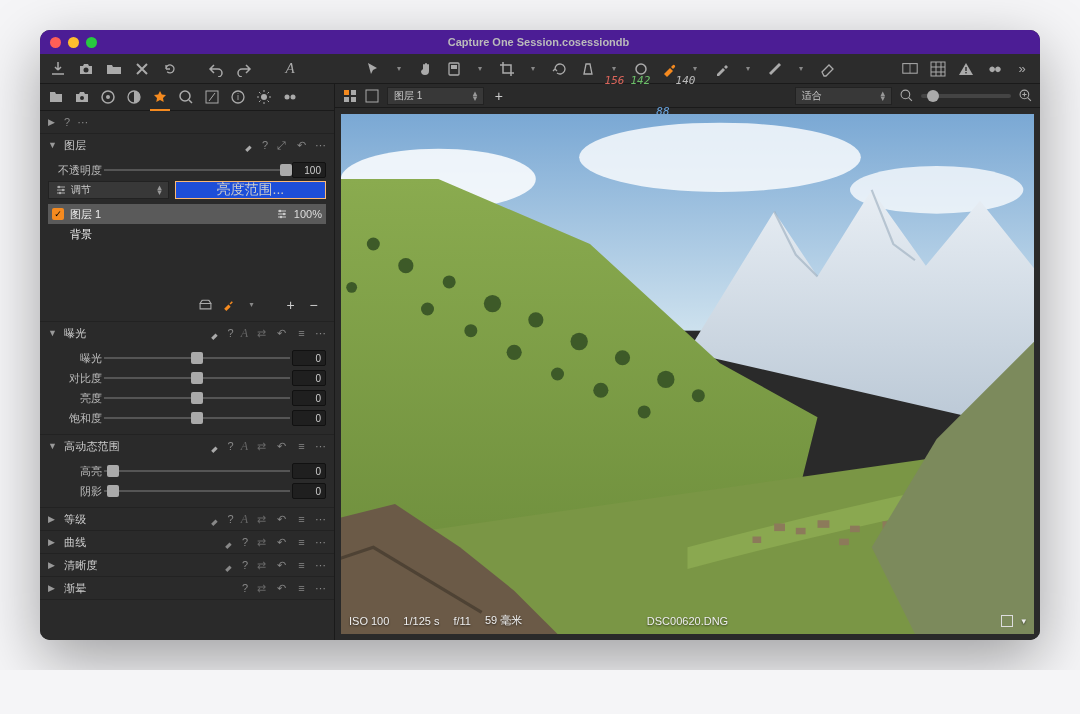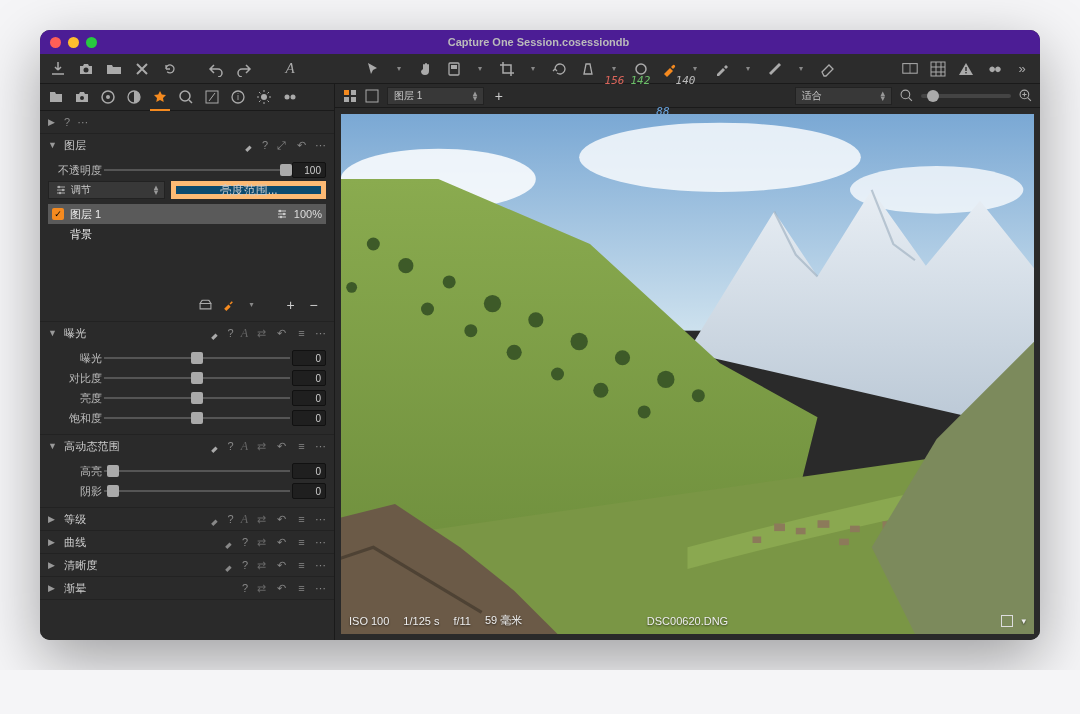--- a/index.html
+++ b/index.html
@@ -31,21 +31,21 @@
   .panel-body { padding:4px 8px 6px 8px; }
   .row { display:flex; align-items:center; gap:2px; height:20px; }
   .row .lbl { width:54px; text-align:right; color:#bbb; font-size:11px; }
   .row .slider { flex:1; height:14px; display:flex; align-items:center; }
   .row .slider .track { height:2px; background:#555; width:100%; position:relative; }
   .row .slider .thumb { width:12px; height:12px; background:#aaa; border-radius:2px; position:absolute; top:-5px; transform:translateX(-50%); }
   .row .val { width:34px; height:16px; background:#1f1f1f; color:#ccc; font-size:10px; display:flex; align-items:center; justify-content:flex-end; padding:0 4px; border:1px solid #111; border-radius:2px;}
   .dropdown-pair { display:flex; gap:6px; }
   .dd { height:18px; background:#383838; border:1px solid #222; display:flex; align-items:center; padding:0 6px; font-size:10px; color:#ccc; cursor:pointer; flex:1; justify-content:space-between; }
   .dd .chev { font-size:9px; color:#999; display:flex; flex-direction:column; line-height:5px; }
-  .btn-wide { height:18px; background:#0c4a6e; flex:1.4; display:flex; align-items:center; justify-content:center; color:#ccc; font-size:12px; cursor:pointer; border:5px solid #fdba74;}
+  .btn-wide { height:18px; background:#1d4ed8; flex:1.4; display:flex; align-items:center; justify-content:center; color:#ccc; font-size:14px; cursor:pointer; border:1px solid #fdba74;}
   .layer-list { margin-top:4px; }
   .layer-row { display:flex; align-items:center; height:20px; padding:0 4px; gap:6px; }
   .layer-row.sel { background:#5a5a5a; }
   .chk { width:12px; height:12px; background:#f58a1f; border-radius:2px; display:flex; align-items:center; justify-content:center; color:#000; font-size:9px; }
   .layer-row .nm { flex:1; color:#eee; }
   .layer-row .pct { color:#ddd; }
   .layer-actions { display:flex; justify-content:flex-end; gap:10px; padding:4px 6px 4px; align-items:center; }
   .viewer { flex:1; display:flex; flex-direction:column; background:#2a2a2a; }
   .viewer-top { display:flex; align-items:center; gap:8px; height:24px; padding:0 8px; border-bottom:1px solid #1a1a1a; }
   .viewer-top .grid-ic { width:14px; height:14px; }

